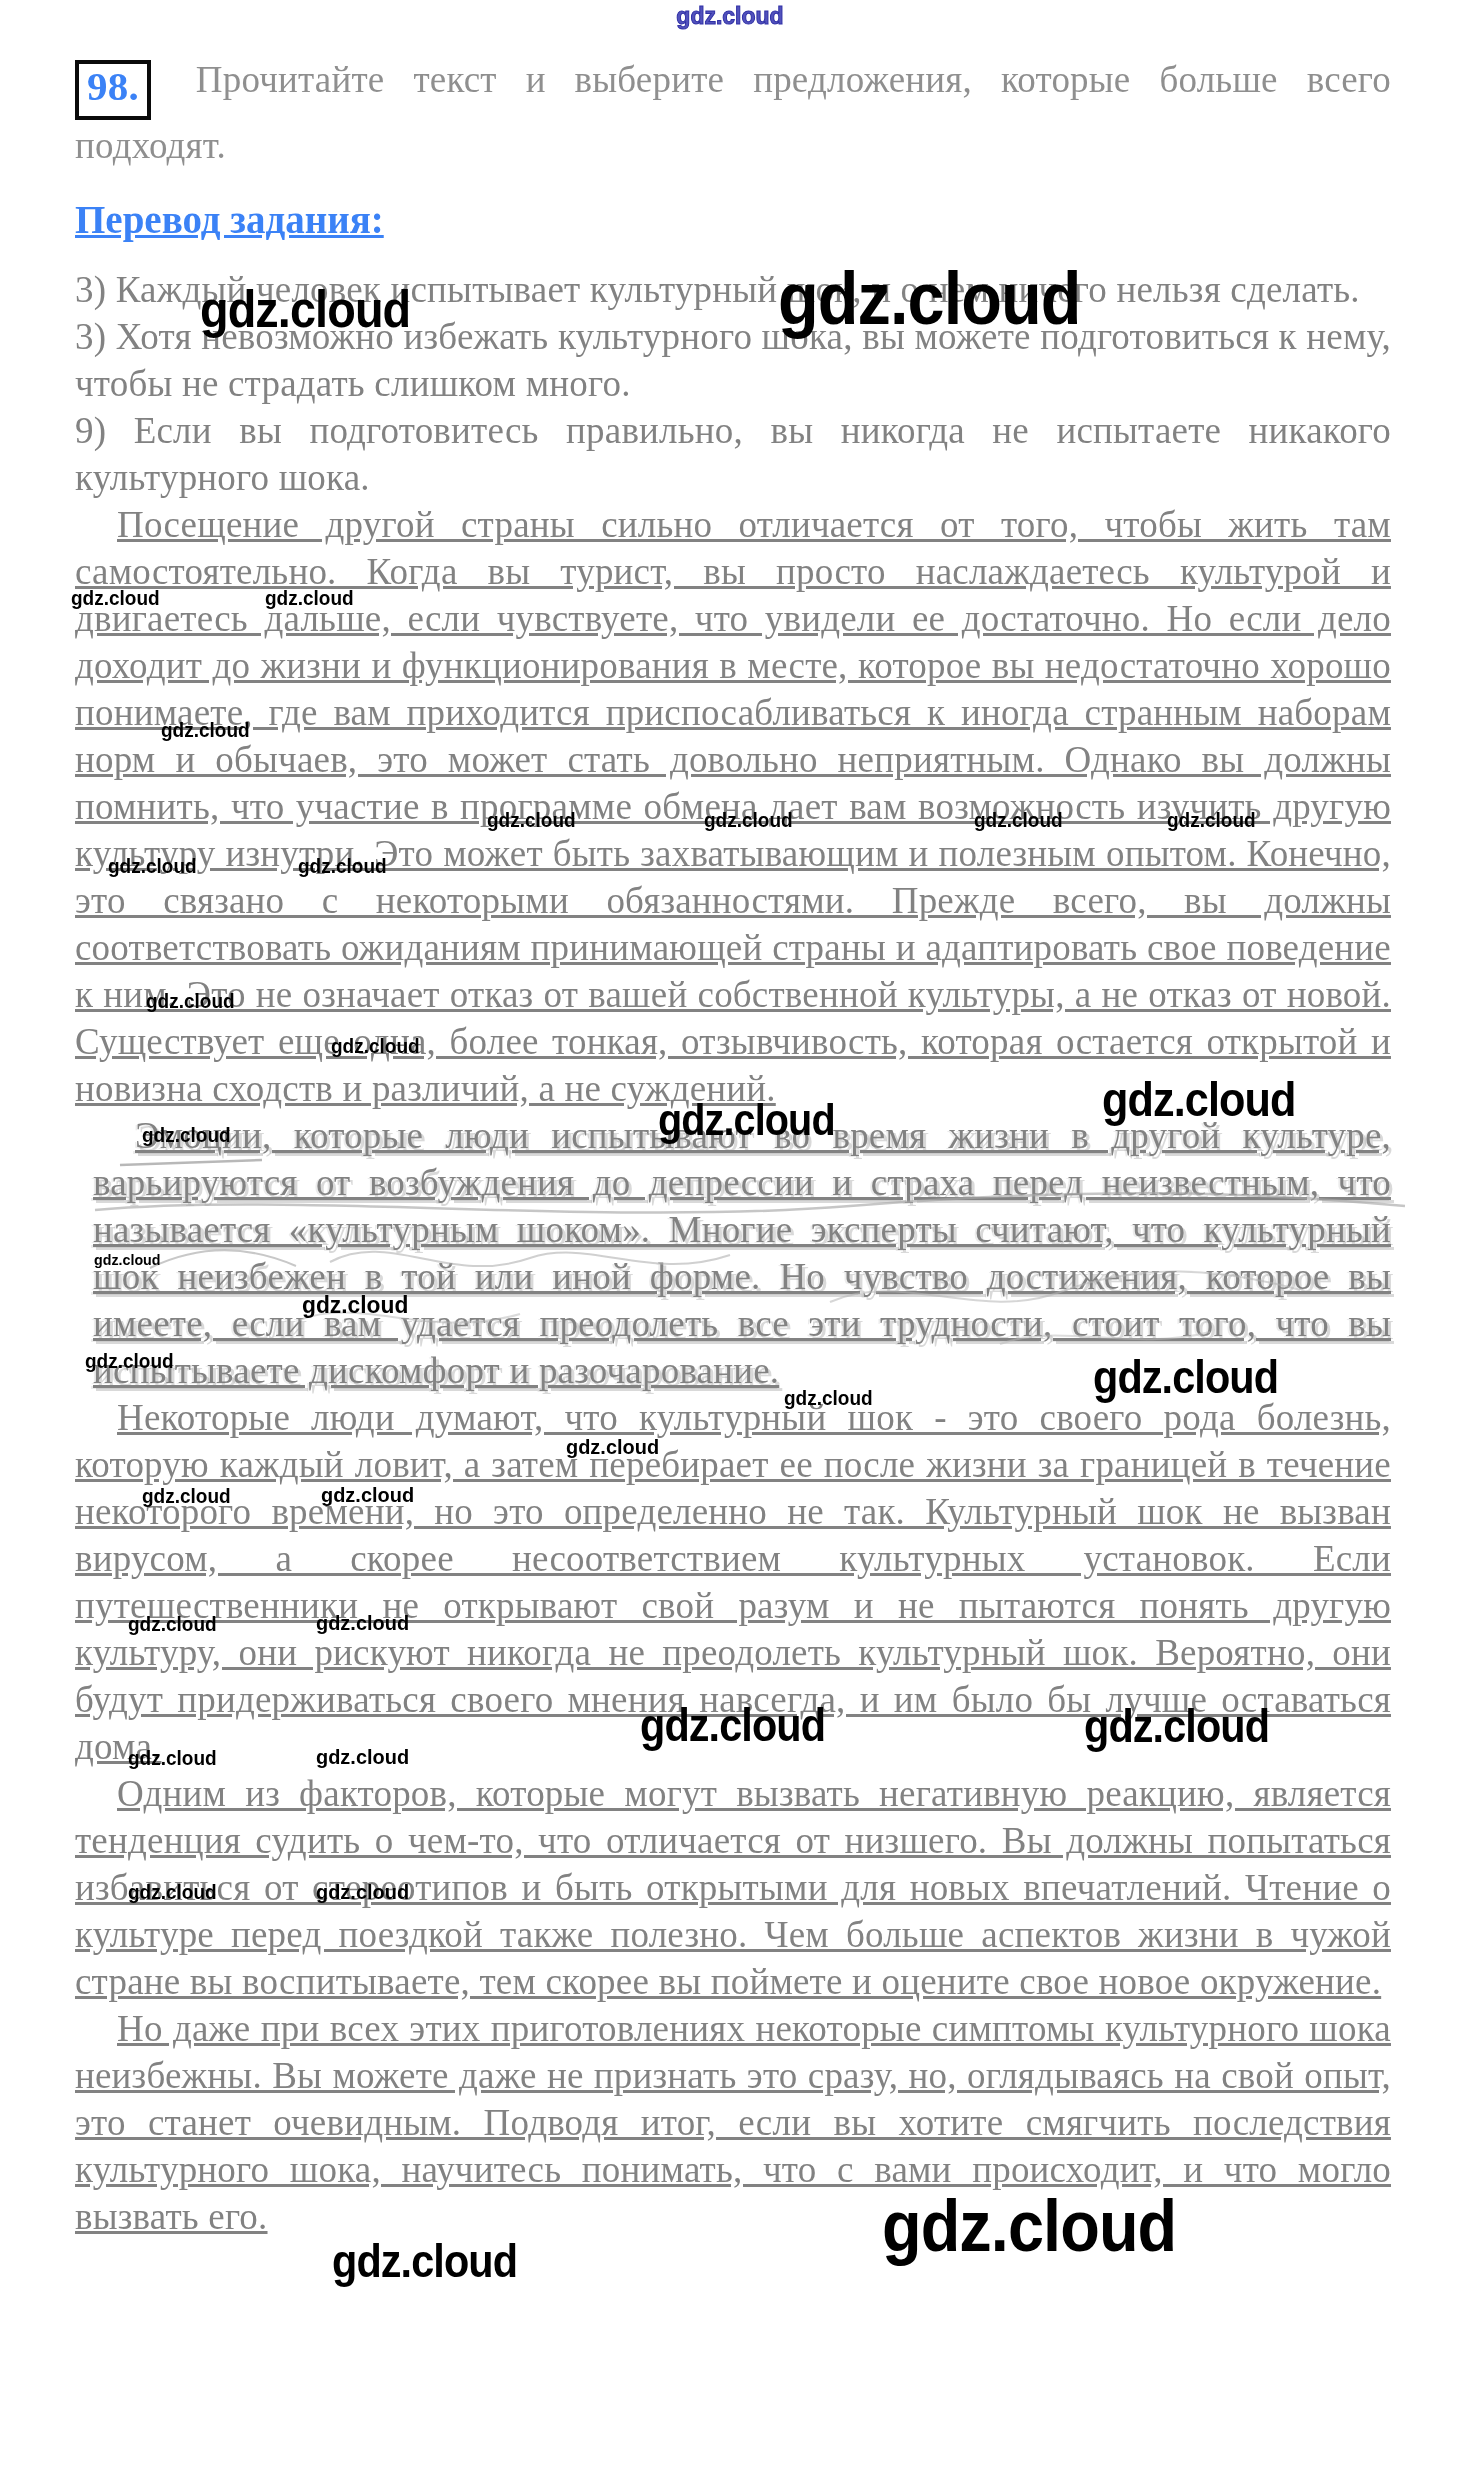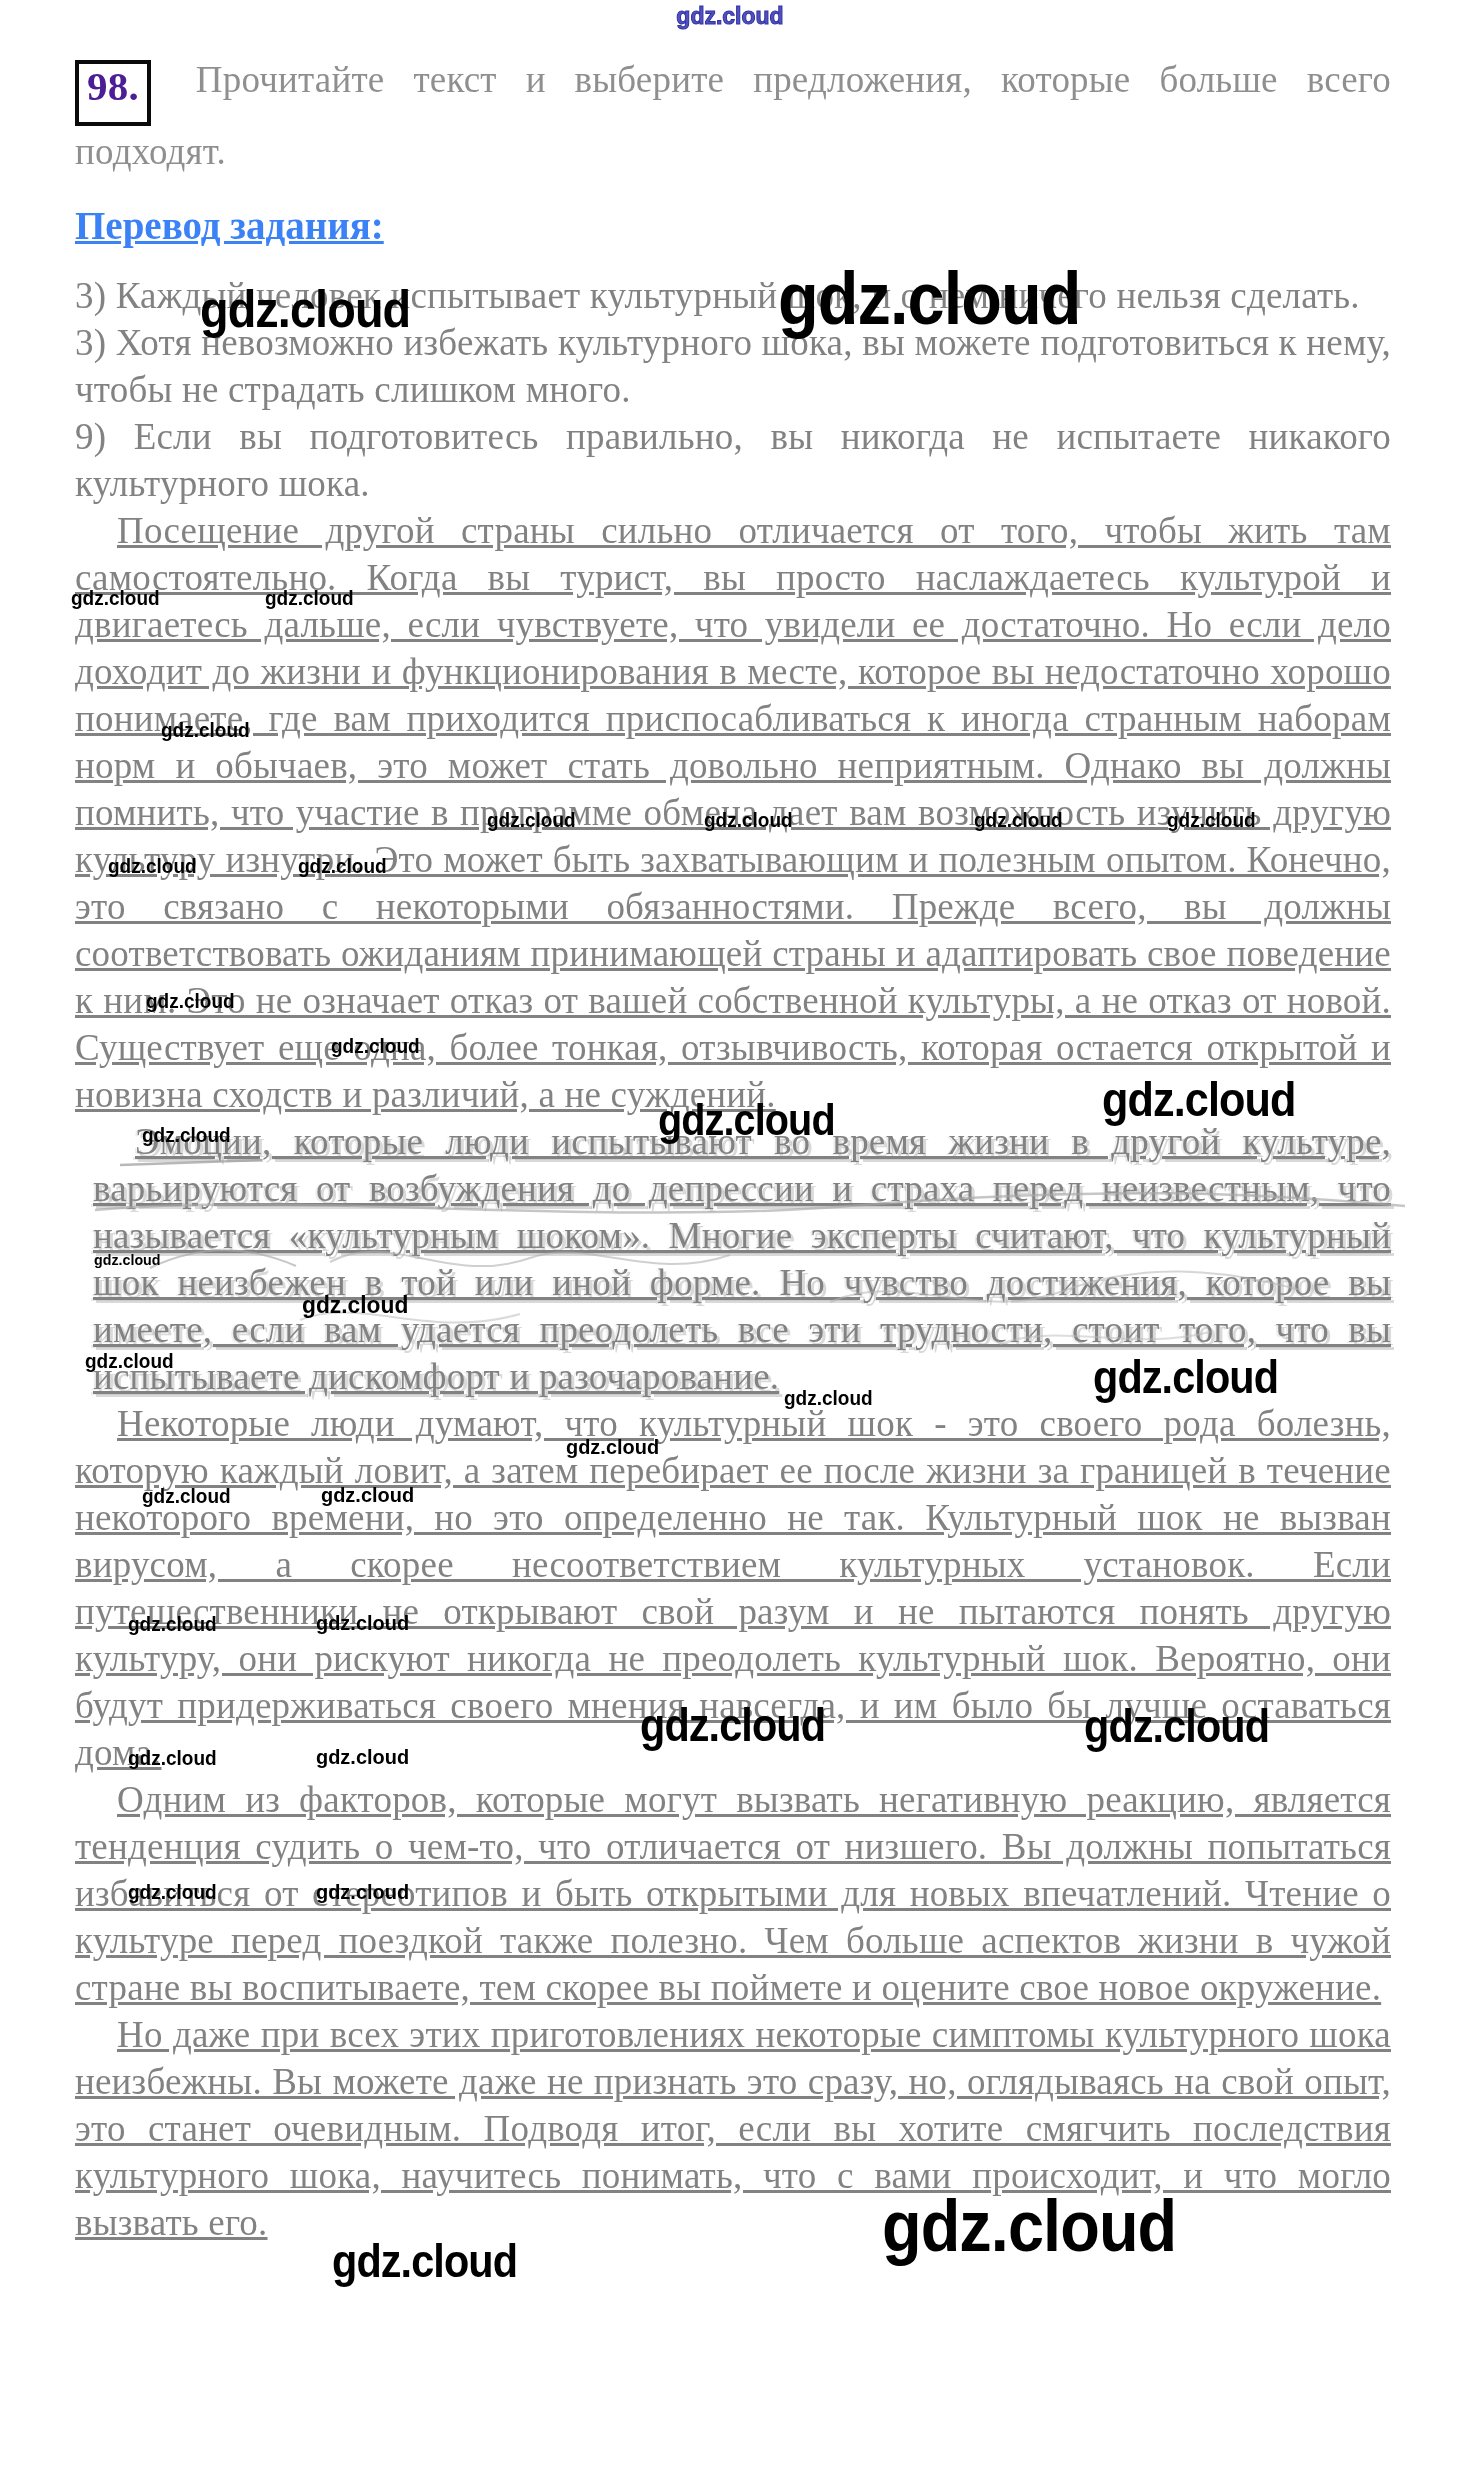--- a/index.html
+++ b/index.html
@@ -32,25 +32,25 @@
     margin: 0 0 24px 0;
     font-size: 37px;
     line-height: 52px;
     color: #8f8f8f;
     text-align: justify;
     letter-spacing: 0.2px;
   }
   .task-num {
     display: inline-block;
     border: 4px solid #0a0a0a;
-    color: #4c1d95;
+    color: #3b82f6;
     font-weight: 700;
     font-size: 41px;
     line-height: 44px;
-    padding: 0 8px 14px 8px;
+    padding: 0 8px 8px 8px;
     margin-right: 16px;
     vertical-align: -8px;
     background: #fff;
   }
   .subhead {
     margin: 0 0 22px 0;
     font-size: 39px;
     line-height: 48px;
     color: #3b82f6;
     font-weight: 700;

